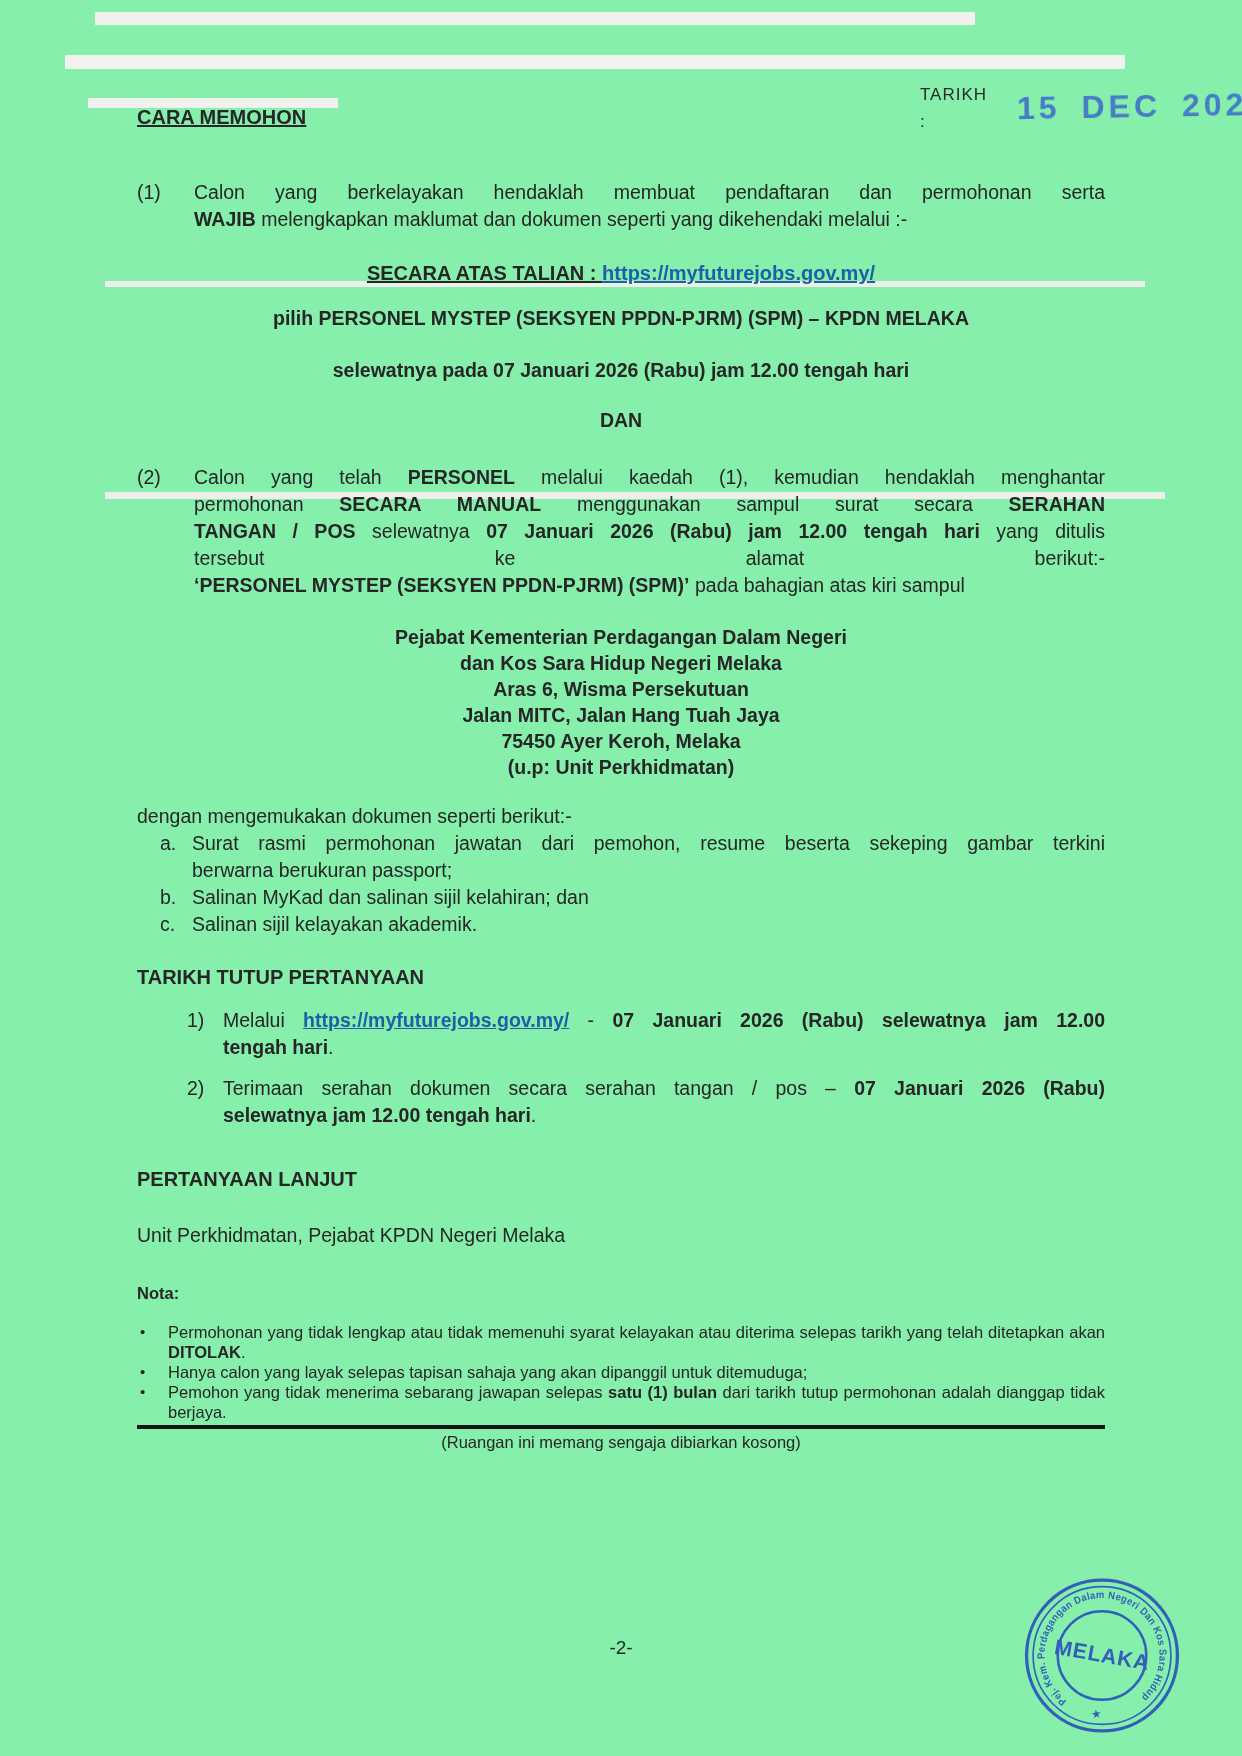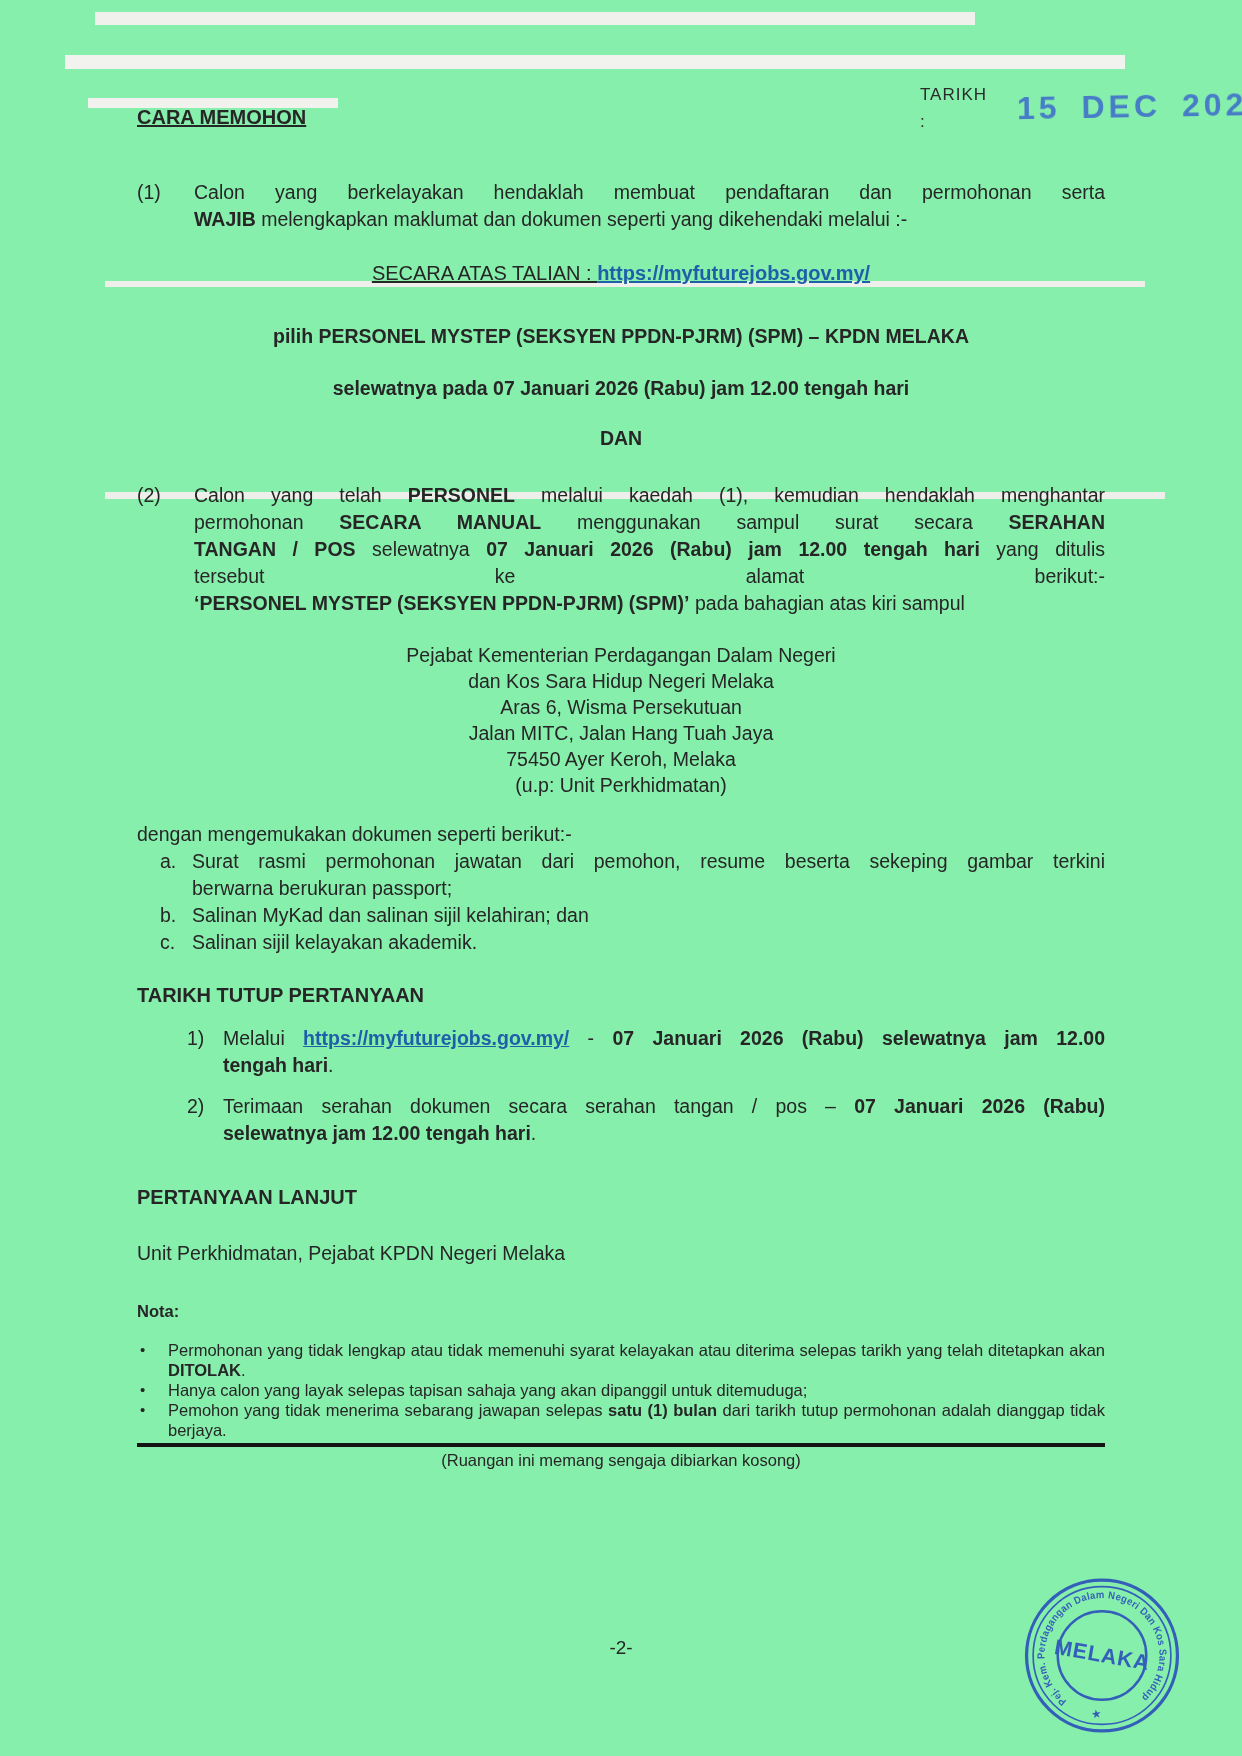--- a/index.html
+++ b/index.html
@@ -13,28 +13,28 @@
   .content{position:absolute;left:137px;top:0;width:968px;}
   .h{font-weight:bold;font-size:20px;line-height:27px;margin:0;}
   .h-cara{margin-top:104px;text-decoration:underline;}
   .numpara{display:flex;margin-top:48px;}
   .numpara.p2{margin-top:30px;}
   .num{width:57px;flex:0 0 57px;}
   .ptext{flex:1;min-width:0;}
   .jtext .jline{text-align:justify;text-align-last:justify;}
   .jtext .jline:last-child{text-align-last:left;}
   .b{font-weight:bold;}
-  .bu{font-weight:normal;text-decoration:underline;}
+  .bu{font-weight:bold;text-decoration:underline;}
   .link{font-weight:bold;text-decoration:underline;color:#1f5faa;cursor:pointer;}
   .center-line{text-align:center;font-weight:bold;}
   .online{margin-top:27px;font-size:20px;}
-  .pilih{margin-top:36px;}
+  .pilih{margin-top:18px;}
   .selewat{margin-top:25px;}
   .dan{margin-top:23px;text-align:center;}
-  .address{margin-top:25px;text-align:center;font-weight:normal;line-height:26px;}
+  .address{margin-top:25px;text-align:center;font-weight:bold;line-height:26px;}
   .dengan-group{margin-top:23px;}
   .abc-row{display:flex;padding-left:23px;}
   .abc-marker{width:32px;flex:0 0 32px;}
   .h-tt{margin-top:26px;}
   .num-item{display:flex;padding-left:50px;}
   .ni-1{margin-top:16px;}
   .ni-2{margin-top:14px;}
   .ni-marker{width:36px;flex:0 0 36px;}
   .h-pl{margin-top:37px;}
   .contact{margin-top:29px;}

